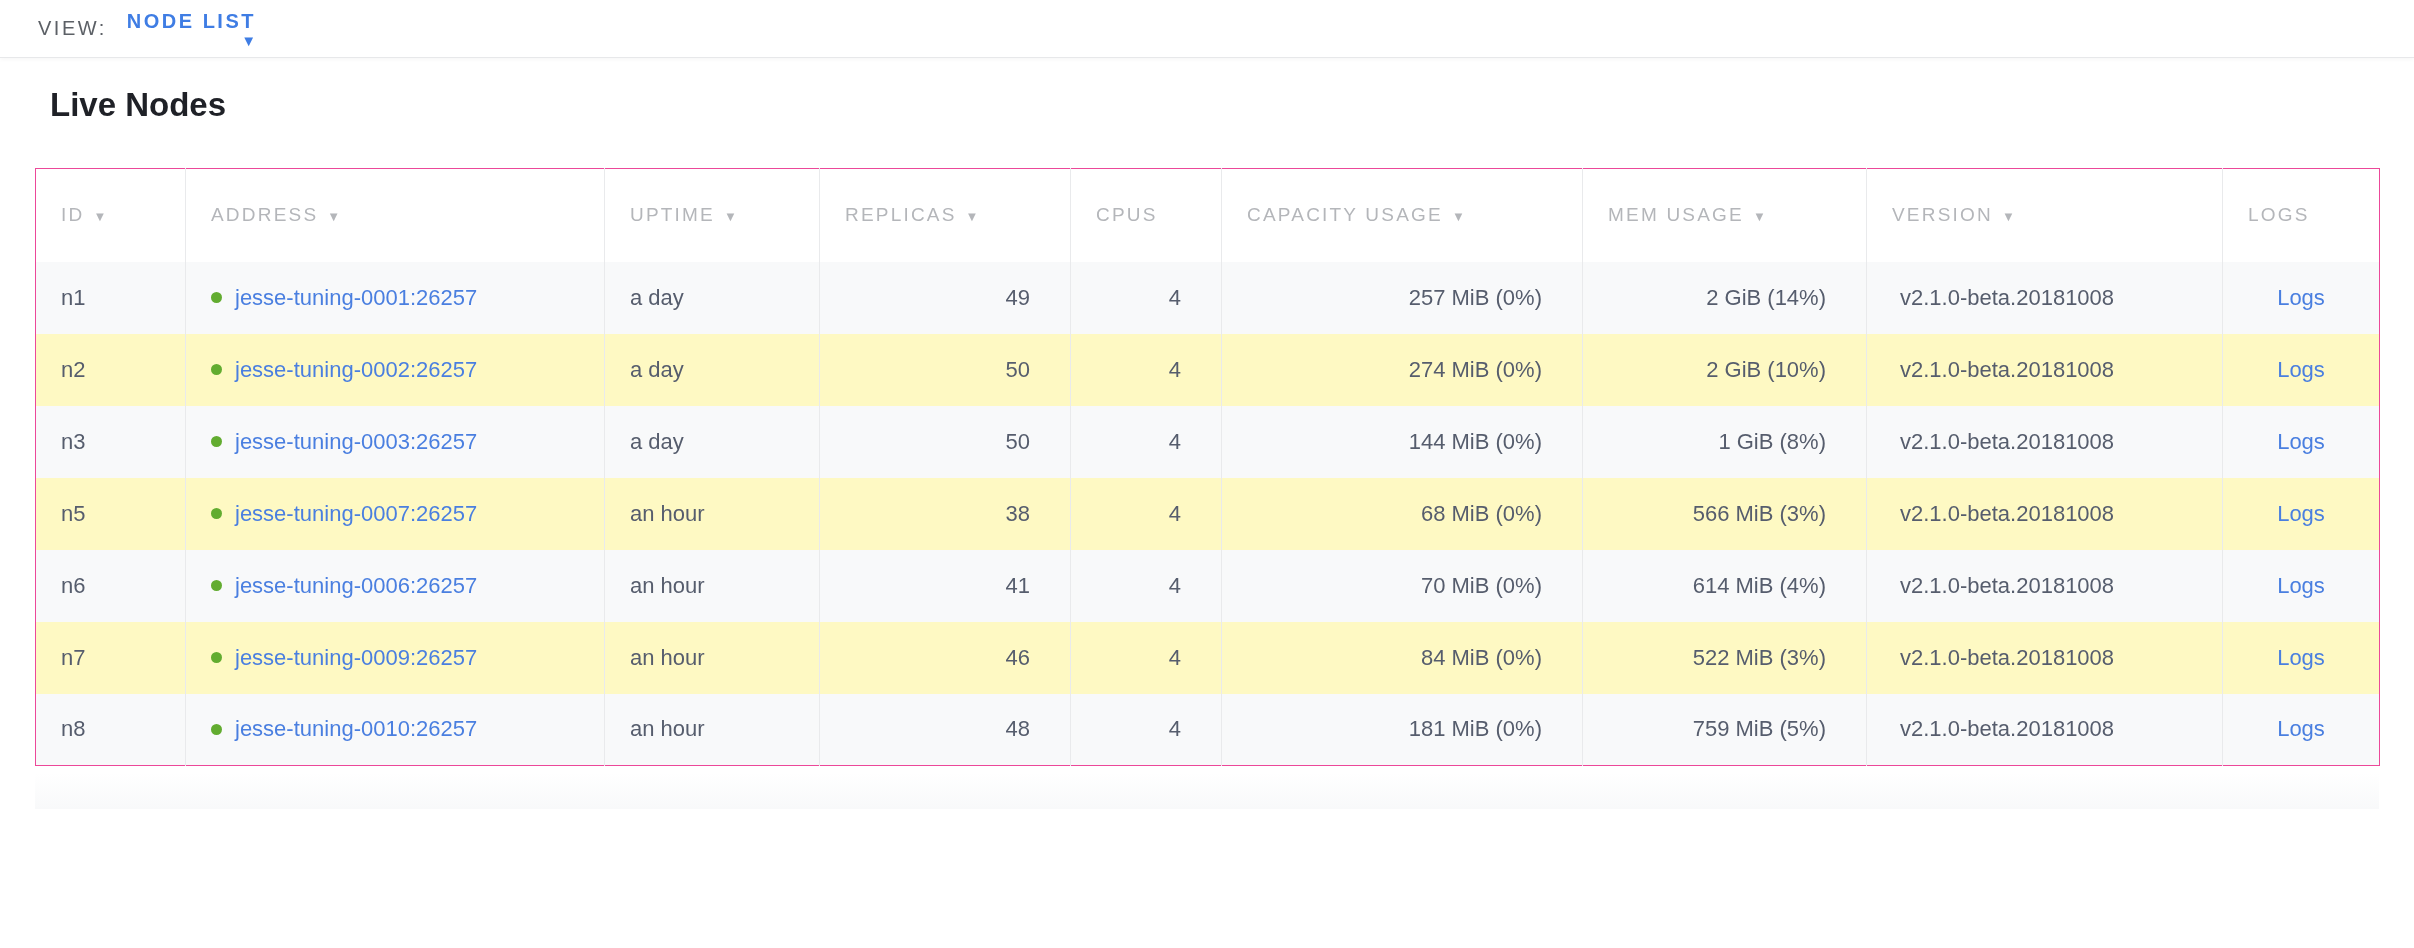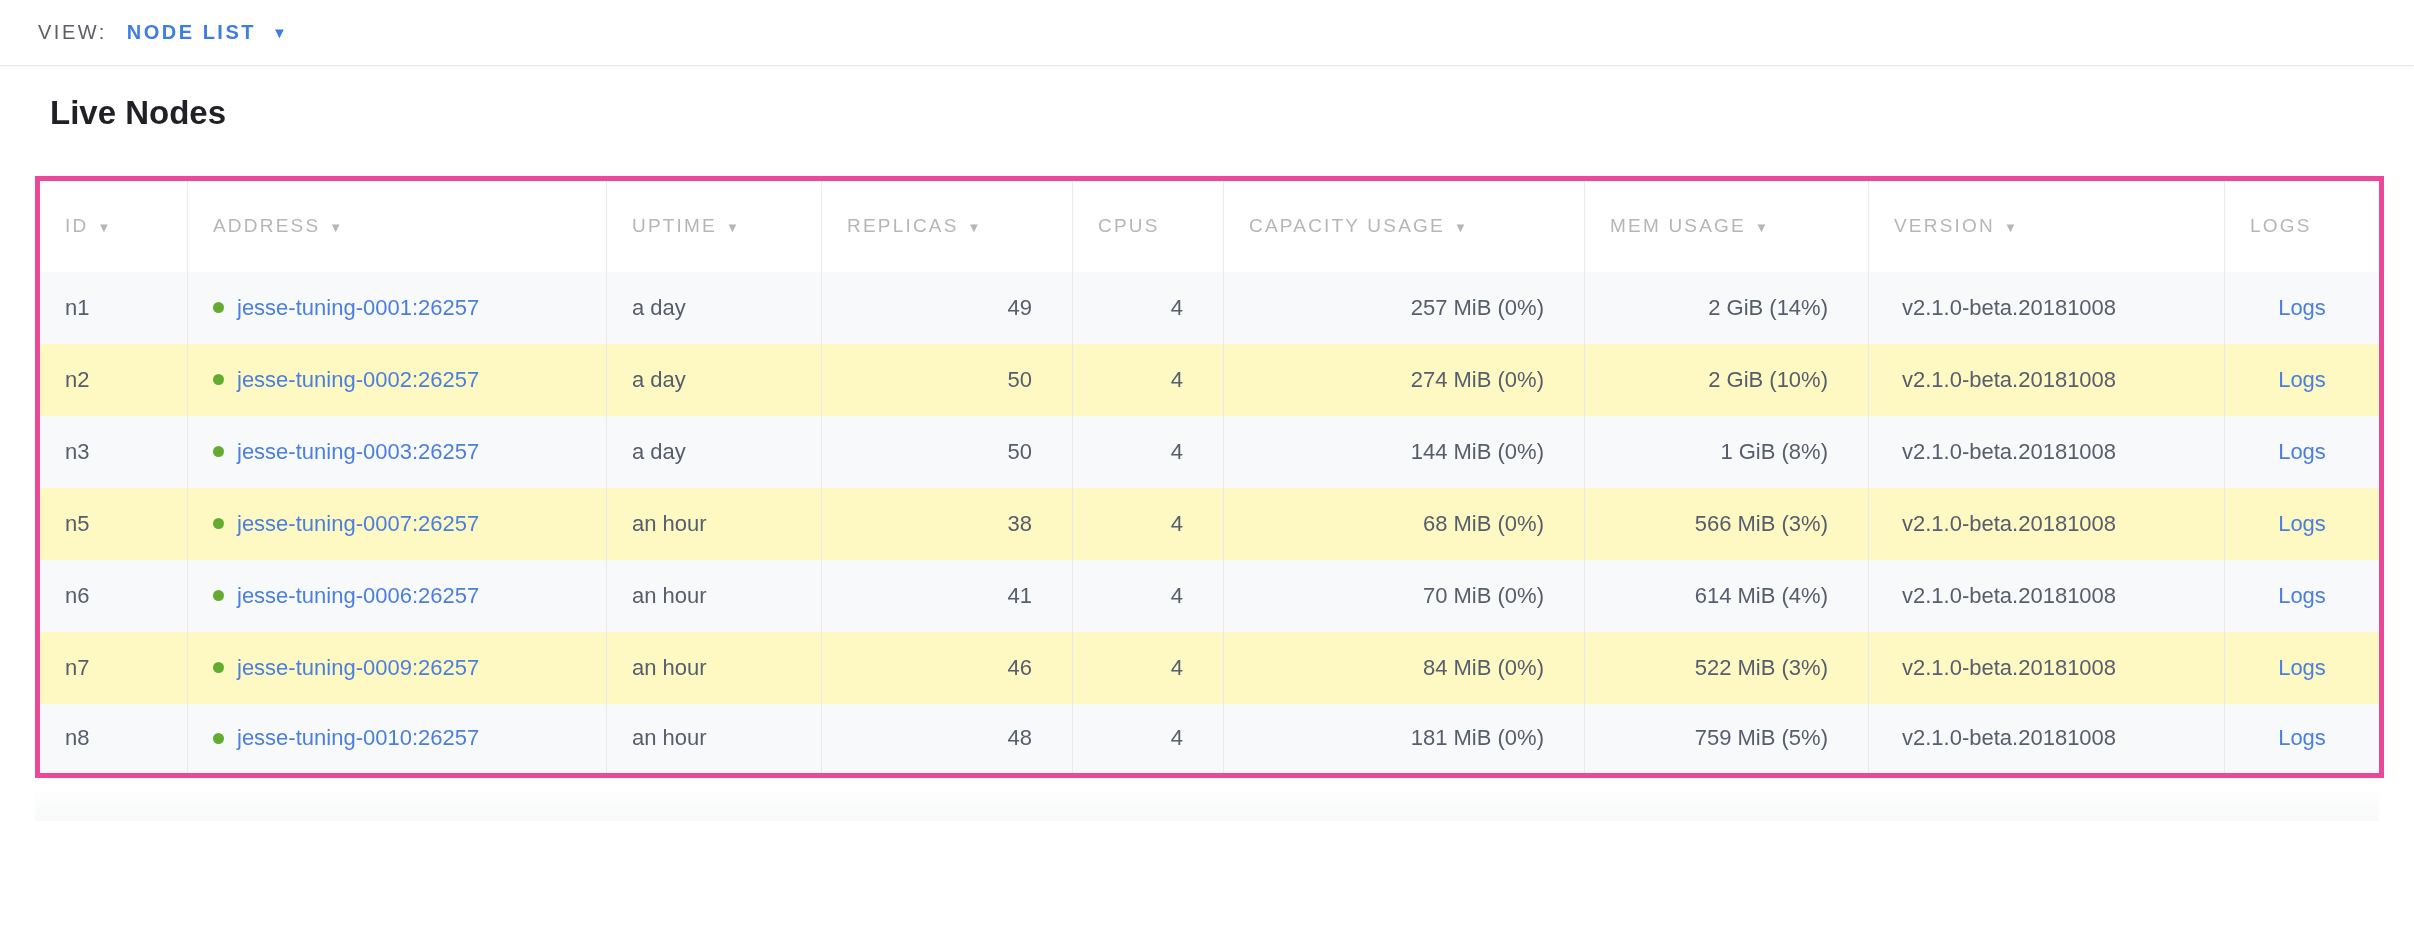--- a/index.html
+++ b/index.html
@@ -1,38 +1,39 @@
 <!DOCTYPE html>
 <html><head>
 <meta charset="utf-8">
 <style>
   * { margin: 0; padding: 0; box-sizing: border-box; }
   html, body { width: 2414px; height: 948px; background: #ffffff; font-family: "Liberation Sans", sans-serif; overflow: hidden; }
 
   
   .topbar {
-    height: 66px;
+    height: 58px;
     display: flex;
     align-items: center;
     padding-left: 38px;
     background: #ffffff;
     border-bottom: 1px solid #e7e8ea;
     box-shadow: 0 2px 4px rgba(0,0,0,0.03);
   }
   .view-label {
     font-size: 20px;
     letter-spacing: 2.5px;
     color: #5c6066;
     font-weight: 500;
   }
   .view-select {
     display: flex;
-    align-items: center;
+    align-items: flex-end;
     margin-left: 20px;
     cursor: pointer;
+    flex-direction: column;
   }
   .view-value {
     font-size: 20px;
     letter-spacing: 2.5px;
     color: #3f7de4;
     font-weight: 600;
   }
   .view-caret {
     font-size: 15px;
     color: #3f7de4;
@@ -49,21 +50,21 @@
     margin-left: 15px;
   }
 
   
   .nodes-table-wrap { margin-top: 44px; }
   table.nodes {
     width: 2344px;
     border-collapse: collapse;
     table-layout: fixed;
     background: #ffffff;
-    border: 5px solid #ec4899;
+    border: 1px solid #ec4899;
   }
   table.nodes th, table.nodes td {
     border-left: 1px solid #e9eaec;
     overflow: hidden;
     white-space: nowrap;
   }
   table.nodes th:first-child, table.nodes td:first-child { border-left: none; }
 
   thead th {
     height: 93px;

